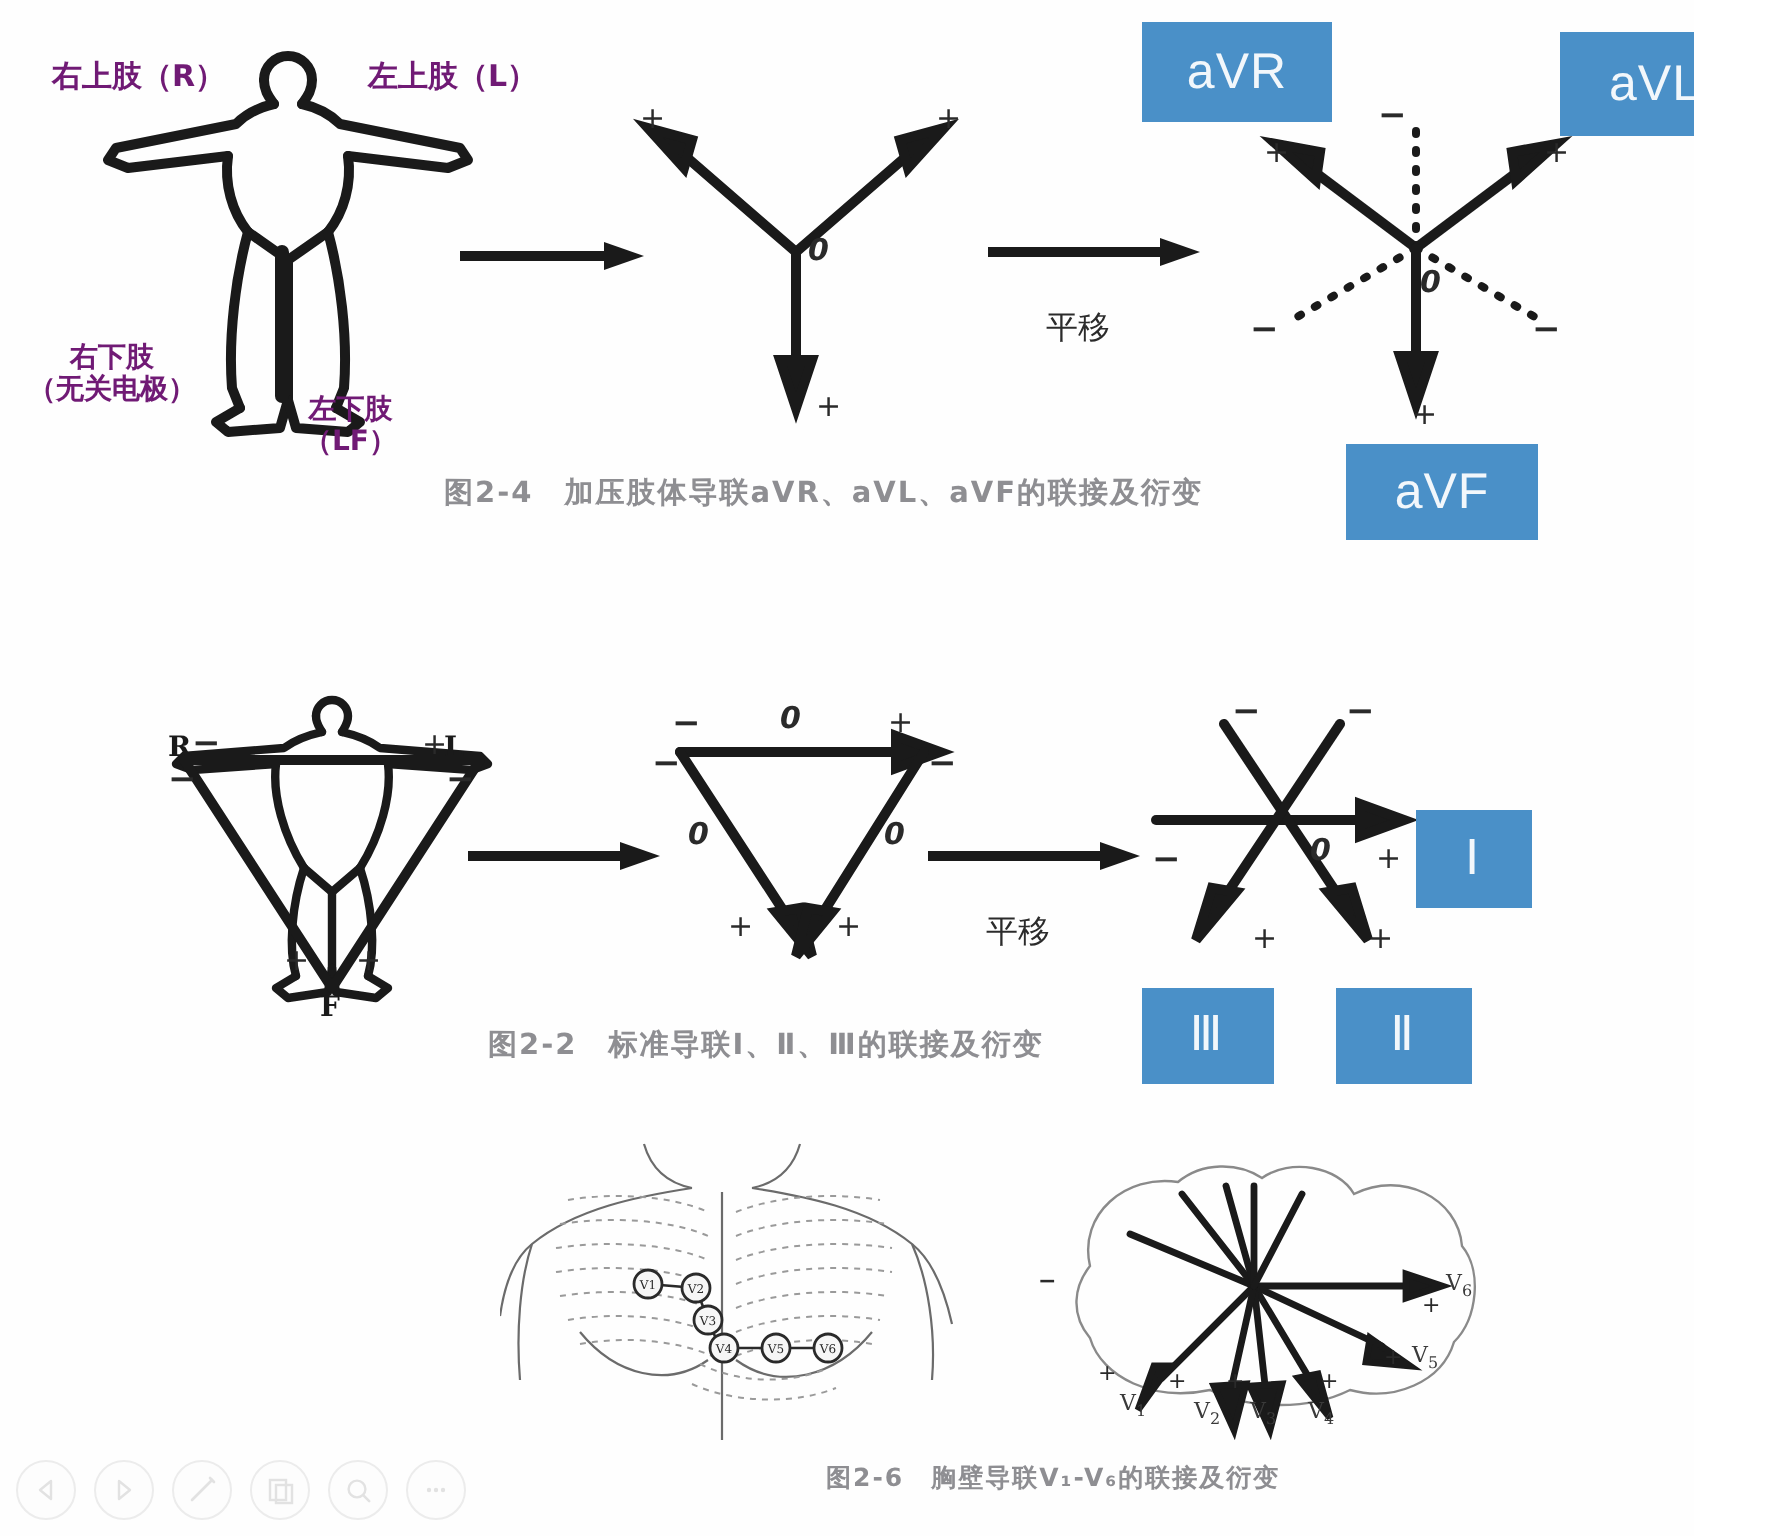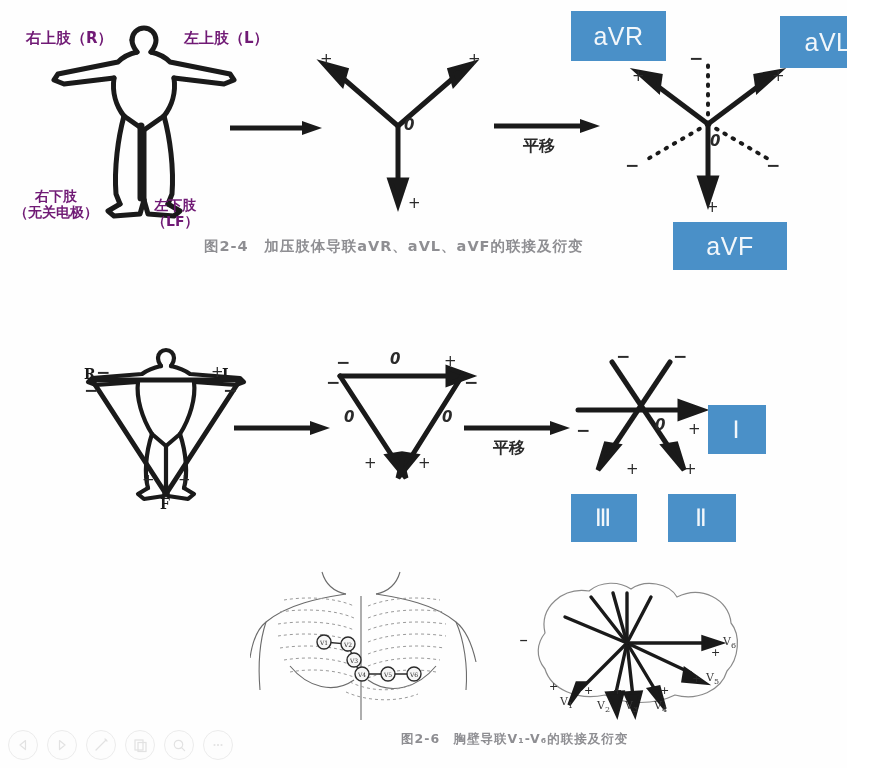--- a/index.html
+++ b/index.html
@@ -79,23 +79,24 @@
     line-height: 1.15;
     text-align: center;
   }
   .cn-small { font-size: 14px; }
 
   
   .xlabel {
     position: absolute;
     font-family: "DejaVu Sans", sans-serif;
     font-size: 16px;
-    font-weight: 700;
+    font-weight: 400;
     color: #2b2b2b;
     white-space: nowrap;
+    margin-top: 18px;
   }
 
   
   .ltr {
     position: absolute;
     font-family: "DejaVu Serif", serif;
     font-size: 14px;
     font-weight: 700;
     color: #1a1a1a;
   }
@@ -163,21 +164,21 @@
         <path d="M101 108 L101 180" stroke-width="7"></path>
       </g>
     </svg>
 
     <div class="cn-label" style="left:26px; top:30px;">
       <span>右上肢（R）</span>
     </div>
     <div class="cn-label" style="left:184px; top:30px;text-align:center;">
       <span>左上肢（L）</span>
     </div>
-    <div class="cn-label cn-small" style="left:14px; top:188px;">
+    <div class="cn-label cn-small" style="left:14px; top:172px;font-family:Liberation Mono, monospace;">
       <div>右下肢</div>
       <div>（无关电极）</div>
     </div>
     <div class="cn-label cn-small" style="left:152px; top:178px;margin-top:19px;">
       <div>左下肢</div>
       <div>（LF）</div>
     </div>
 
     <svg class="abs" style="left:228px; top:118px;" width="96" height="20" viewBox="0 0 96 20">
       <line x1="2" y1="10" x2="78" y2="10" stroke="#1a1a1a" stroke-width="5"></line>
@@ -228,23 +229,23 @@
     <div class="sign zero" style="left:710px; top:134px;">0</div>
     <div class="sign" style="left:632px; top:69px;">+</div>
     <div class="sign" style="left:772px; top:69px;">+</div>
     <div class="sign" style="left:706px; top:200px;">+</div>
     <div class="sign minus" style="left:689px; top:50px;">−</div>
     <div class="sign minus" style="left:625px; top:157px;">−</div>
     <div class="sign minus" style="left:766px; top:157px;">−</div>
 
     <div class="lead-box" style="left:780px; top:16px; width:95px; height:52px;">aVL</div>
     <div class="lead-box" style="left:571px; top:11px; width:95px; height:50px;">aVR</div>
-    <div class="lead-box" style="left:673px; top:222px; width:114px; height:48px;">aVF</div>
-
-    <div class="caption" style="left:163px; top:237px;padding-left:41px;">图2-4　加压肢体导联aVR、aVL、aVF的联接及衍变</div>
+    <div class="lead-box" style="left:673px; top:222px; width:96px; height:48px;">aVF</div>
+
+    <div class="caption" style="left:181px; top:237px;padding-left:41px;">图2-4　加压肢体导联aVR、aVL、aVF的联接及衍变</div>
   </div>
 
   <div class="abs" style="left:0; top:330px; width:885px; height:215px;">
 
     <svg class="abs" style="left:72px; top:12px;" width="185" height="165" viewBox="0 0 185 165">
       <g fill="none" stroke="#1a1a1a" stroke-width="4.2" stroke-linejoin="round" stroke-linecap="round">
 
         <path d="M86 16 a8 8 0 0 1 16 0 c0 4 -2 6 -3 8"></path>
         <path d="M86 16 c0 4 2 6 3 8"></path>
 
@@ -338,20 +339,21 @@
     <div class="sign minus" style="left:576px; top:92px;">−</div>
     <div class="sign zero" style="left:655px; top:88px;">0</div>
     <div class="sign" style="left:688px; top:92px;">+</div>
     <div class="sign" style="left:626px; top:132px;">+</div>
     <div class="sign" style="left:684px; top:132px;">+</div>
 
     <div class="lead-box roman" style="left:708px; top:75px; width:58px; height:49px;">Ⅰ</div>
     <div class="lead-box roman" style="left:668px; top:164px; width:68px; height:48px;">Ⅱ</div>
     <div class="lead-box roman" style="left:571px; top:164px; width:66px; height:48px;">Ⅲ</div>
 
+    <div class="caption" style="left:244px; top:183px;">图2-2　标准导联Ⅰ、Ⅱ、Ⅲ的联接及衍变</div>
   </div>
 
   <div class="abs" style="left:0; top:565px; width:885px; height:185px;">
 
     <svg class="abs" style="left:250px; top:5px;" width="240" height="150" viewBox="0 0 240 150">
       <g fill="none" stroke="#6b6b6b" stroke-width="1.1" stroke-linejoin="round">
 
         <path d="M72 2 C76 16 86 22 96 24"></path>
         <path d="M150 2 C146 16 136 22 126 24"></path>
         <path d="M96 24 C70 28 38 34 16 52 C6 60 2 74 0 88"></path>
@@ -459,21 +461,21 @@
     <div class="vtext" style="left:597px; top:134px;">
       V<sub>2</sub>
     </div>
     <div class="sign" style="left:584px; top:120px; font-size:11px;">+</div>
     <div class="vtext" style="left:560px; top:130px;">
       V<sub>1</sub>
     </div>
     <div class="sign" style="left:549px; top:116px; font-size:11px;">+</div>
     <div class="sign minus" style="left:519px; top:70px; font-size:11px;">−</div>
 
-    <div class="caption" style="left:357px; top:166px; font-size:12.5px;padding-left:44px;">图2-6　胸壁导联V₁-V₆的联接及衍变</div>
+    <div class="caption" style="left:369px; top:166px; font-size:12.5px;padding-left:44px;">图2-6　胸壁导联V₁-V₆的联接及衍变</div>
   </div>
 
   <div class="toolbar">
     <div class="tb-btn">
       <svg width="16" height="16" viewBox="0 0 16 16">
         <polygon points="10.5,3.5 5,8 10.5,12.5" fill="none" stroke="#e2e2e2" stroke-width="1.2" stroke-linejoin="round"></polygon>
       </svg>
     </div>
     <div class="tb-btn">
       <svg width="16" height="16" viewBox="0 0 16 16">

